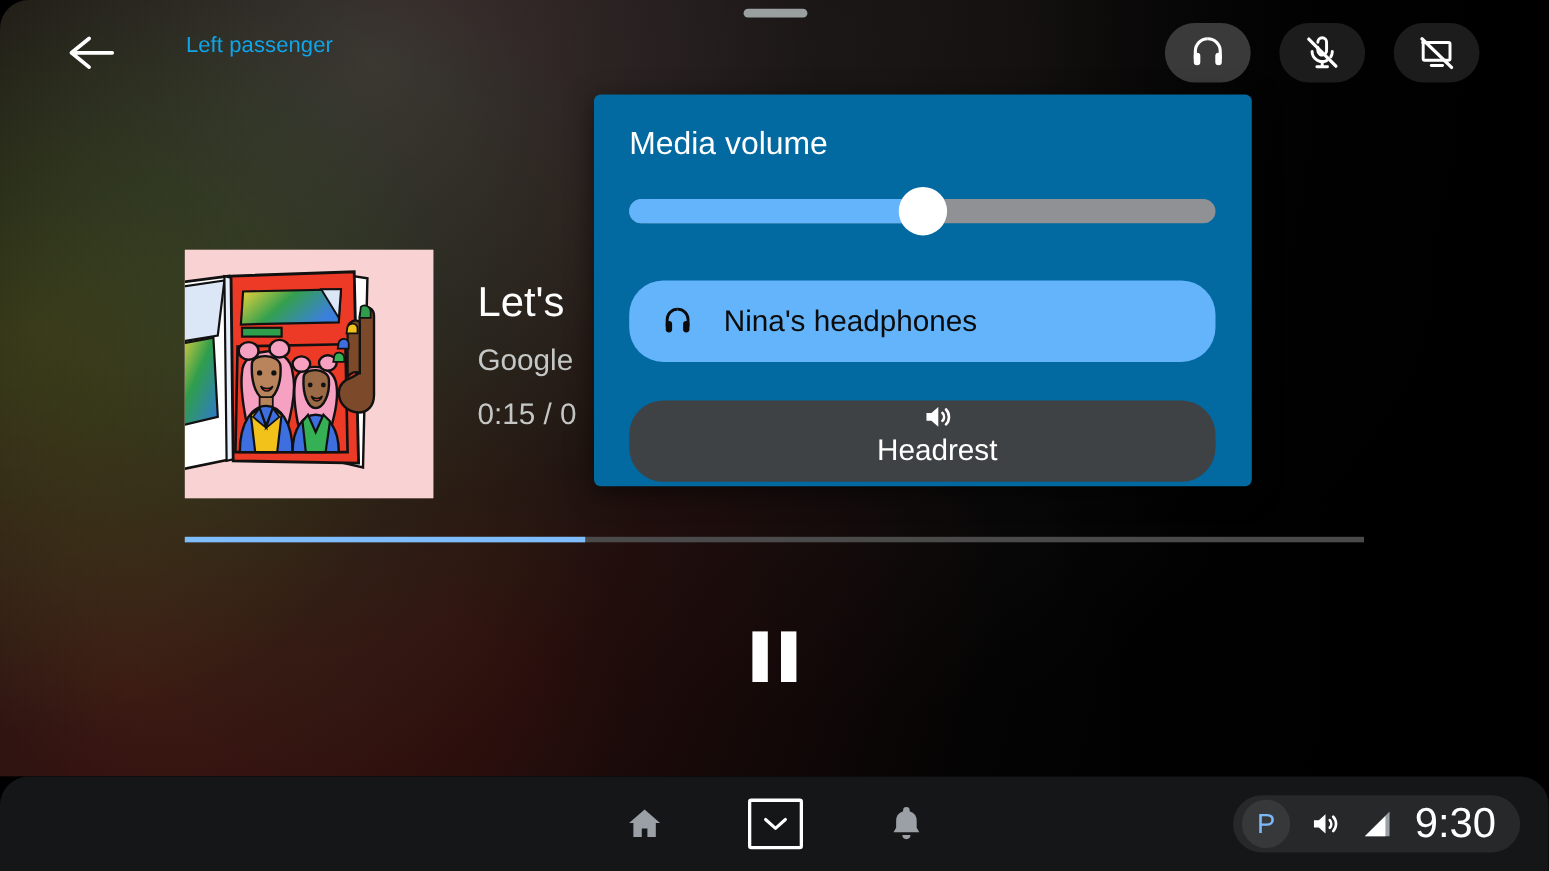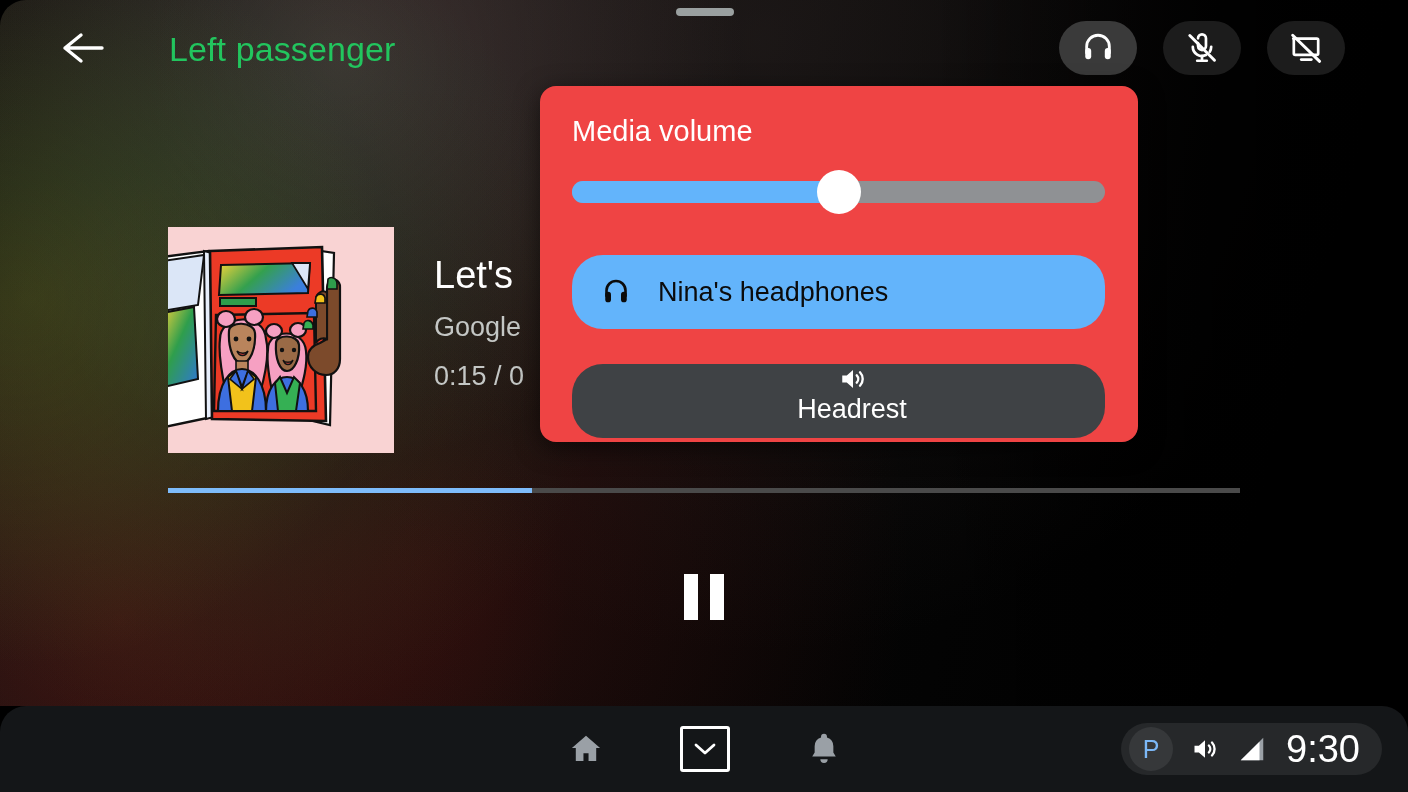--- a/index.html
+++ b/index.html
@@ -71,22 +71,22 @@
   #back-button {
     position: absolute;
     left: 56px; top: 26px;
     width: 54px; height: 44px;
     display: flex; align-items: center; justify-content: center;
   }
   #back-button svg { display: block; }
   #page-title {
     position: absolute;
     left: 169px; top: 30px;
-    font-size: 34px;
-    color: #22c55e;
+    font-size: 20px;
+    color: #0ea5e9;
     letter-spacing: 0.1px;
     white-space: nowrap;
   }
   .top-action {
     position: absolute;
     top: 21px;
     width: 78px; height: 54px;
     border-radius: 27px;
     background: #1c1c1c;
     display: flex; align-items: center; justify-content: center;
@@ -159,22 +159,22 @@
   #pause-button .bar {
     width: 14px; height: 46px;
     background: #ffffff;
   }
 
   
   #volume-panel {
     position: absolute;
     left: 540px; top: 86px;
     width: 598px; height: 356px;
-    background: #ef4444;
-    border-radius: 16px;
+    background: #0369a1;
+    border-radius: 6px;
     z-index: 10;
     box-shadow: 0 6px 24px rgba(0,0,0,0.55);
   }
   #volume-panel-title {
     position: absolute;
     left: 32px; top: 29px;
     font-size: 29px;
     color: #ffffff;
   }
   #volume-slider {

